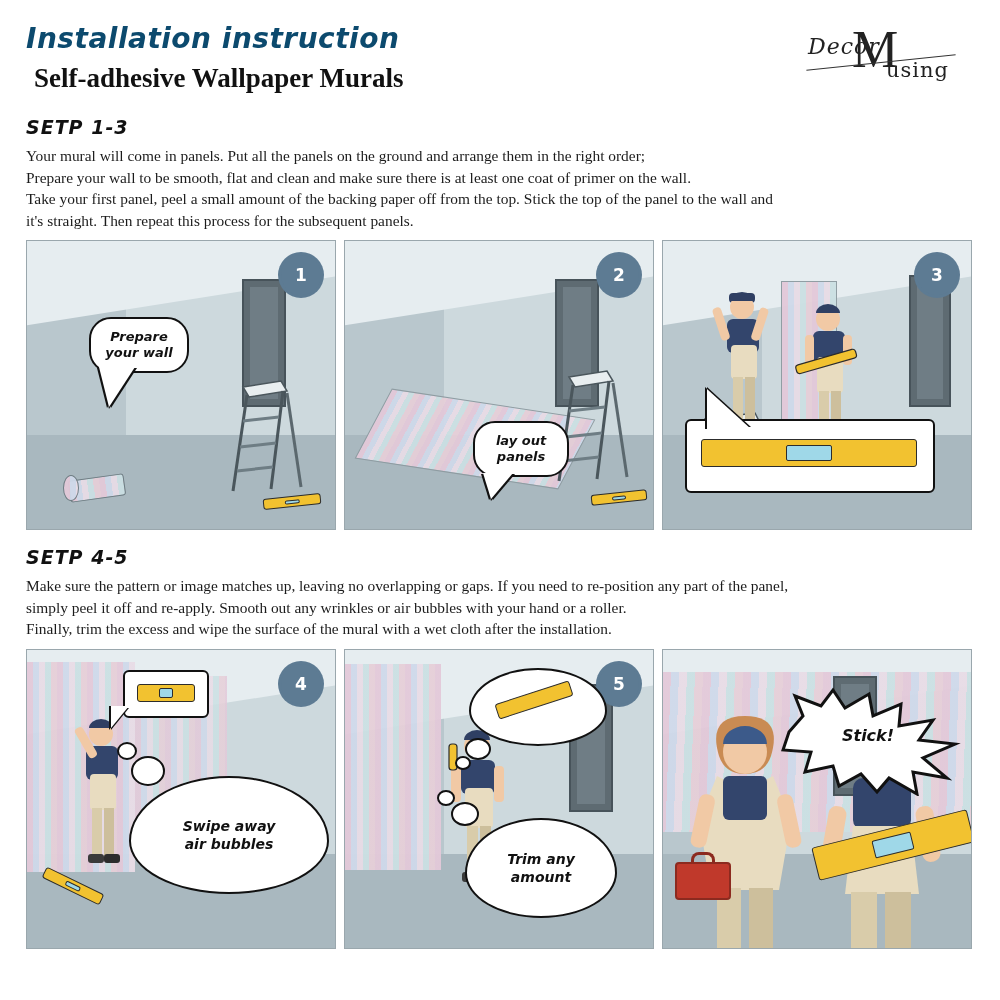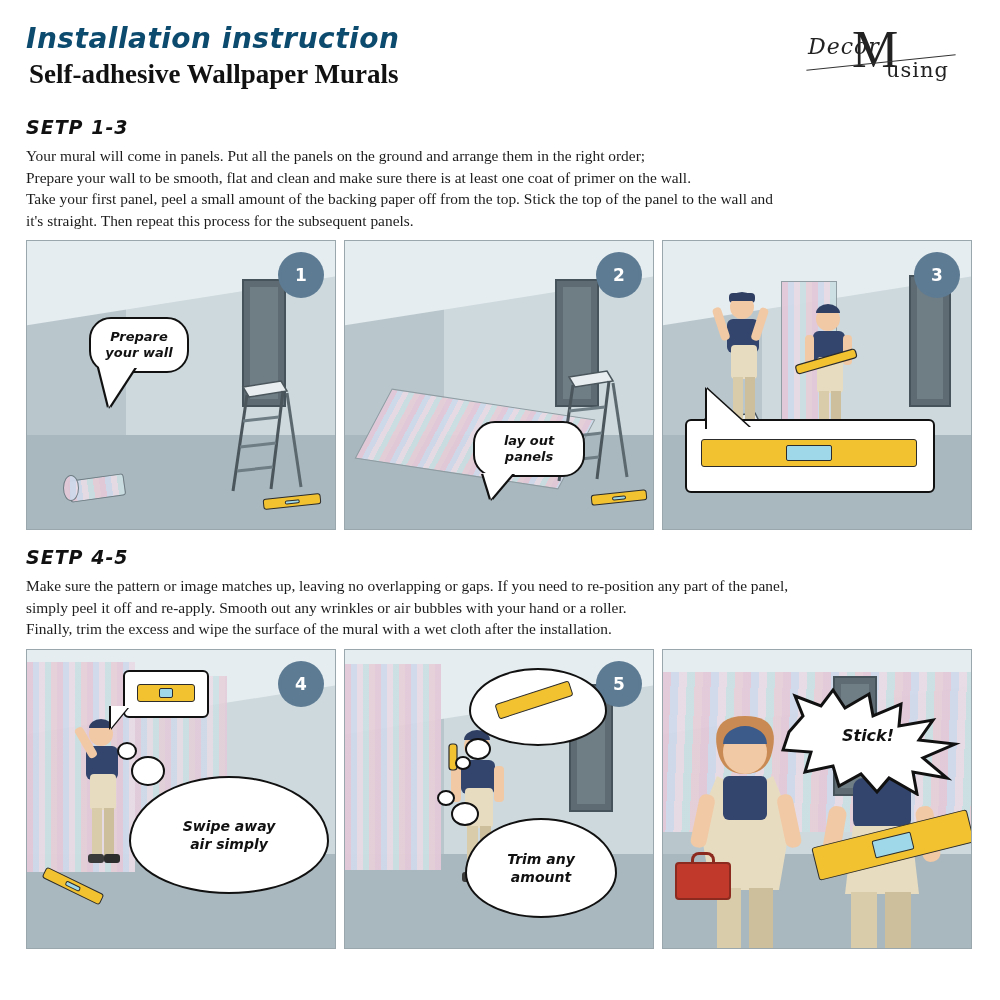--- a/index.html
+++ b/index.html
@@ -23,21 +23,21 @@
     font-weight:bold;
     font-size:28px;
     letter-spacing:0.5px;
     margin:0 0 4px 0;
     color:#0c4a6e;
   }
   .title-sub {
     font-family:"Liberation Serif", serif;
     font-weight:bold;
     font-size:27px;
-    margin:3px;
+    margin:8px;
     color:#111;
   }
   .brand {
     position:absolute; right:4px; top:0px;
     width:180px; height:70px;
     text-align:center;
   }
   .brand .bm {
     position:absolute; left:62px; top:2px;
     font-family:"Liberation Serif", serif;
@@ -245,21 +245,21 @@
           <line x1="17" y1="68" x2="53" y2="64" stroke="#6e7d84" stroke-width="3"></line>
           <line x1="14" y1="92" x2="50" y2="88" stroke="#6e7d84" stroke-width="3"></line>
           <line x1="64" y1="14" x2="78" y2="108" stroke="#5b686e" stroke-width="3"></line>
         </svg>
       </div>
 
       <div class="lvl" style="left:246px;bottom:26px;width:56px;height:11px;transform:rotate(-6deg);">
         <span class="vial"></span>
       </div>
 
-      <div class="bubble" style="left:128px;top:180px;width:112px;">
+      <div class="bubble" style="left:128px;top:180px;width:96px;">
         <div>lay out</div>
         <div>panels</div>
       </div>
       <div style="position:absolute;left:138px;top:232px;width:0;height:0;border-left:8px solid transparent;border-right:22px solid transparent;border-top:26px solid #fff;z-index:6;filter:drop-shadow(-2px 1px 0 #111) drop-shadow(2px 1px 0 #111);"></div>
     </div>
 
     <div class="panel">
       <div class="wall-left"></div>
       <div class="wall-back"></div>
       <div class="ceiling"></div>
@@ -356,21 +356,21 @@
       <div class="lvl" style="left:110px;top:34px;width:58px;height:18px;z-index:8;">
         <span class="vial" style="width:14px;height:10px;"></span>
       </div>
 
       <div class="lvl" style="left:14px;bottom:56px;width:64px;height:12px;transform:rotate(26deg);">
         <span class="vial"></span>
       </div>
 
       <div class="cloud" style="left:102px;top:126px;width:200px;height:118px;flex-direction:column;">
         <div>Swipe away</div>
-        <div>air simply</div>
+        <div>air bubbles</div>
       </div>
       <div class="cloud-dot" style="left:104px;top:106px;width:34px;height:30px;"></div>
       <div class="cloud-dot" style="left:90px;top:92px;width:20px;height:18px;"></div>
     </div>
 
     <div class="panel">
       <div class="wall-left"></div>
       <div class="wall-back"></div>
       <div class="ceiling"></div>
       <div class="floor"></div>

